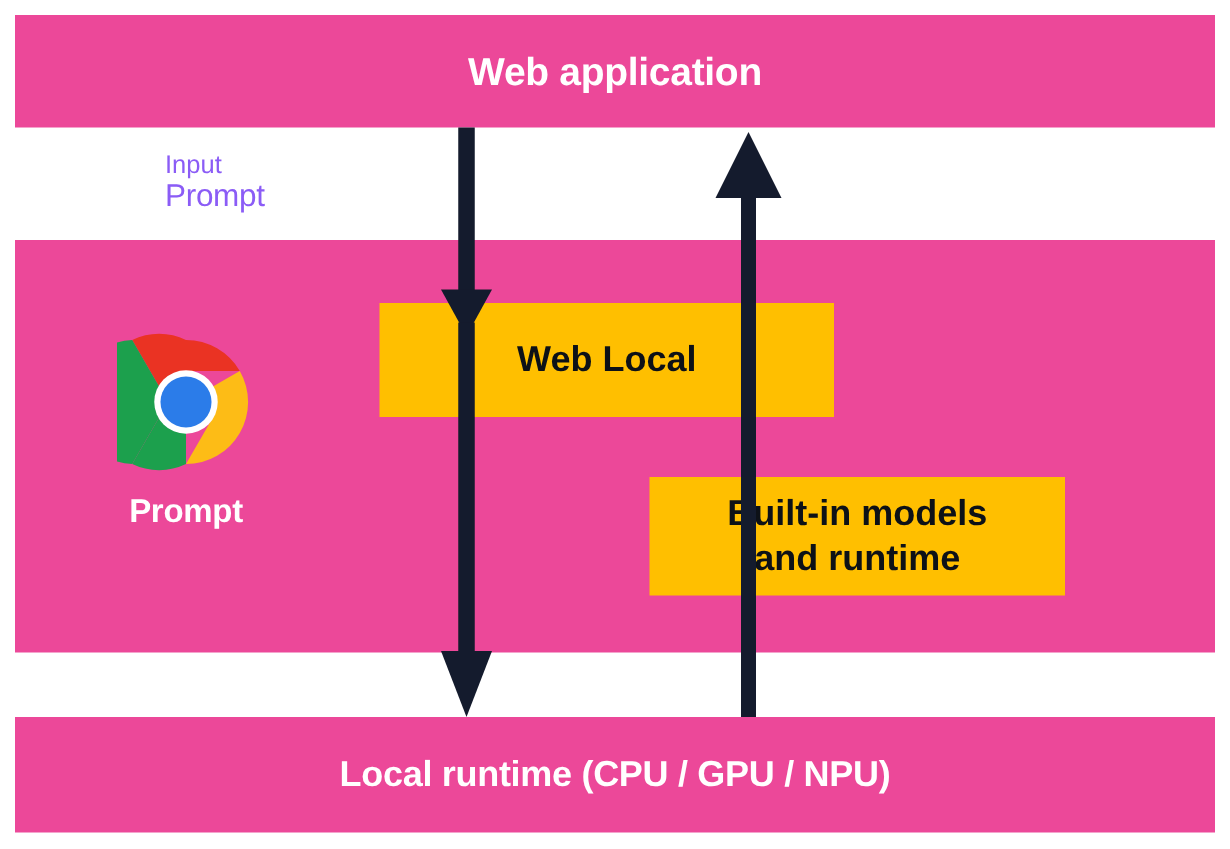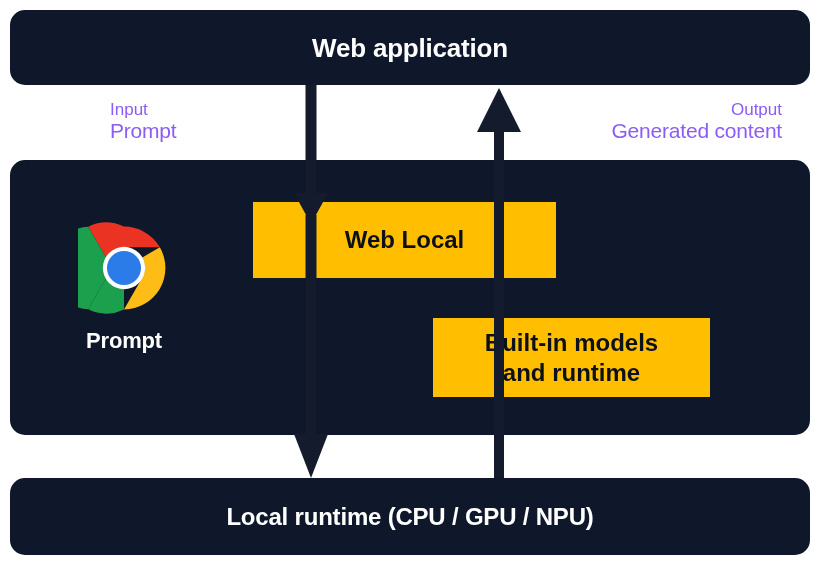--- a/index.html
+++ b/index.html
@@ -15,23 +15,22 @@
     position: relative;
     width: 820px;
     height: 566px;
     background: #ffffff;
     overflow: hidden;
   }
 
   
   .band {
     position: absolute;
-    background: #0f172a;
+    background: #ec4899;
     box-sizing: border-box;
-    border-radius: 15px;
   }
   #band-web-application {
     left: 10px;  top: 10px;  width: 800px; height: 75px;
   }
   #band-browser {
     left: 10px;  top: 160px; width: 800px; height: 275px;
   }
   #band-local-hardware {
     left: 10px;  top: 478px; width: 800px; height: 77px;
   }
@@ -154,24 +153,20 @@
 
   <div class="band" id="band-local-hardware">
     <div class="band-title">Local runtime (CPU / GPU / NPU)</div>
   </div>
 
   <div class="io-group" id="io-input">
     <span class="io-kind">Input</span>
     <span class="io-value">Prompt</span>
   </div>
 
-  <div class="io-group" id="io-output">
-    <span class="io-kind">Output</span>
-    <span class="io-value">Generated content</span>
-  </div>
 
   <div id="browser-block">
     <svg id="chrome-icon" viewBox="0 0 100 100">
 
       <path d="M50 5 A45 45 0 0 1 88.97 27.5 L50 27.5 A22.5 22.5 0 0 0 30.52 38.75 L11.03 5.05 A45 45 0 0 1 50 5 Z" fill="#EA3323"></path>
 
       <path d="M11.03 5.05 L30.52 38.75 A22.5 22.5 0 0 0 30.52 61.25 L11.03 94.95 A45 45 0 0 1 11.03 5.05 Z" fill="#1CA04D"></path>
 
       <path d="M88.97 27.5 A45 45 0 0 1 50 95 L69.48 61.25 A22.5 22.5 0 0 0 69.48 38.75 L88.97 27.5 Z" fill="#FDBC16"></path>
 

